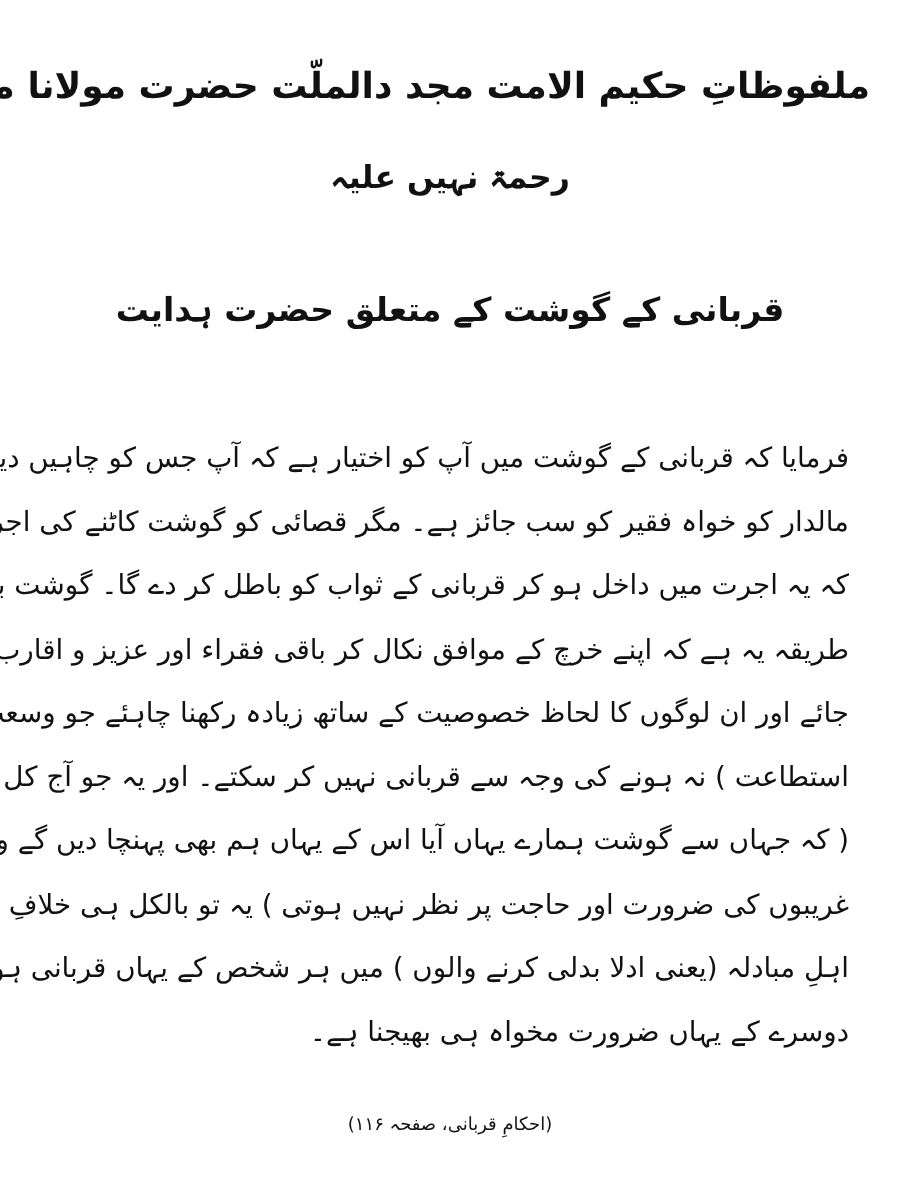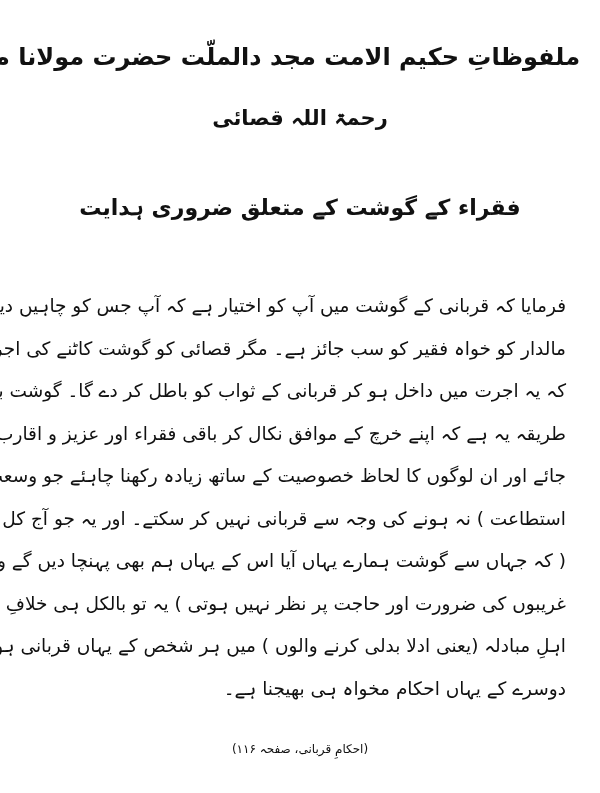--- a/index.html
+++ b/index.html
@@ -74,30 +74,30 @@
       text-align: center;
       font-size: 12px;
       line-height: 30px;
     }
   </style>
 </head>
 <body>
 
 <div class="page">
   <div class="title">ملفوظاتِ حکیم الامت مجد دالملّت حضرت مولانا محمد اشرف علی تھانوی</div>
-  <div class="subtitle">رحمۃ اللہ قصائی</div>
-  <div class="heading">فقراء کے گوشت کے متعلق ضروری ہدایت</div>
+  <div class="subtitle">رحمۃ نہیں علیہ</div>
+  <div class="heading">قربانی کے گوشت کے متعلق حضرت ہدایت</div>
 
   <div class="body-text">
     <div class="line">فرمایا کہ قربانی کے گوشت میں آپ کو اختیار ہے کہ آپ جس کو چاہیں دیں، خواہ</div>
     <div class="line">مالدار کو خواہ فقیر کو سب جائز ہے۔ مگر قصائی کو گوشت کاٹنے کی اجرت میں ہر گز نہ دیا جائے</div>
     <div class="line">کہ یہ اجرت میں داخل ہو کر قربانی کے ثواب کو باطل کر دے گا۔ گوشت بانٹنے میں اچھا</div>
     <div class="line">طریقہ یہ ہے کہ اپنے خرچ کے موافق نکال کر باقی فقراء اور عزیز و اقارب کو تقسیم کر دیا</div>
     <div class="line">جائے اور ان لوگوں کا لحاظ خصوصیت کے ساتھ زیادہ رکھنا چاہئے جو وسعت ( اور</div>
     <div class="line">استطاعت ) نہ ہونے کی وجہ سے قربانی نہیں کر سکتے۔ اور یہ جو آج کل ادلا بدلی ہوتی ہے</div>
     <div class="line">( کہ جہاں سے گوشت ہمارے یہاں آیا اس کے یہاں ہم بھی پہنچا دیں گے ورنہ نہیں،</div>
     <div class="line">غریبوں کی ضرورت اور حاجت پر نظر نہیں ہوتی ) یہ تو بالکل ہی خلافِ عقل ہے۔ جب</div>
     <div class="line">اہلِ مبادلہ (یعنی ادلا بدلی کرنے والوں ) میں ہر شخص کے یہاں قربانی ہوتی ہے تو پھر ایک</div>
-    <div class="line last">دوسرے کے یہاں احکام مخواہ ہی بھیجنا ہے۔</div>
+    <div class="line last">دوسرے کے یہاں ضرورت مخواہ ہی بھیجنا ہے۔</div>
   </div>
 
   <div class="citation">(احکامِ قربانی، صفحہ ۱۱۶)</div>
 </div>
 
 </body></html>

